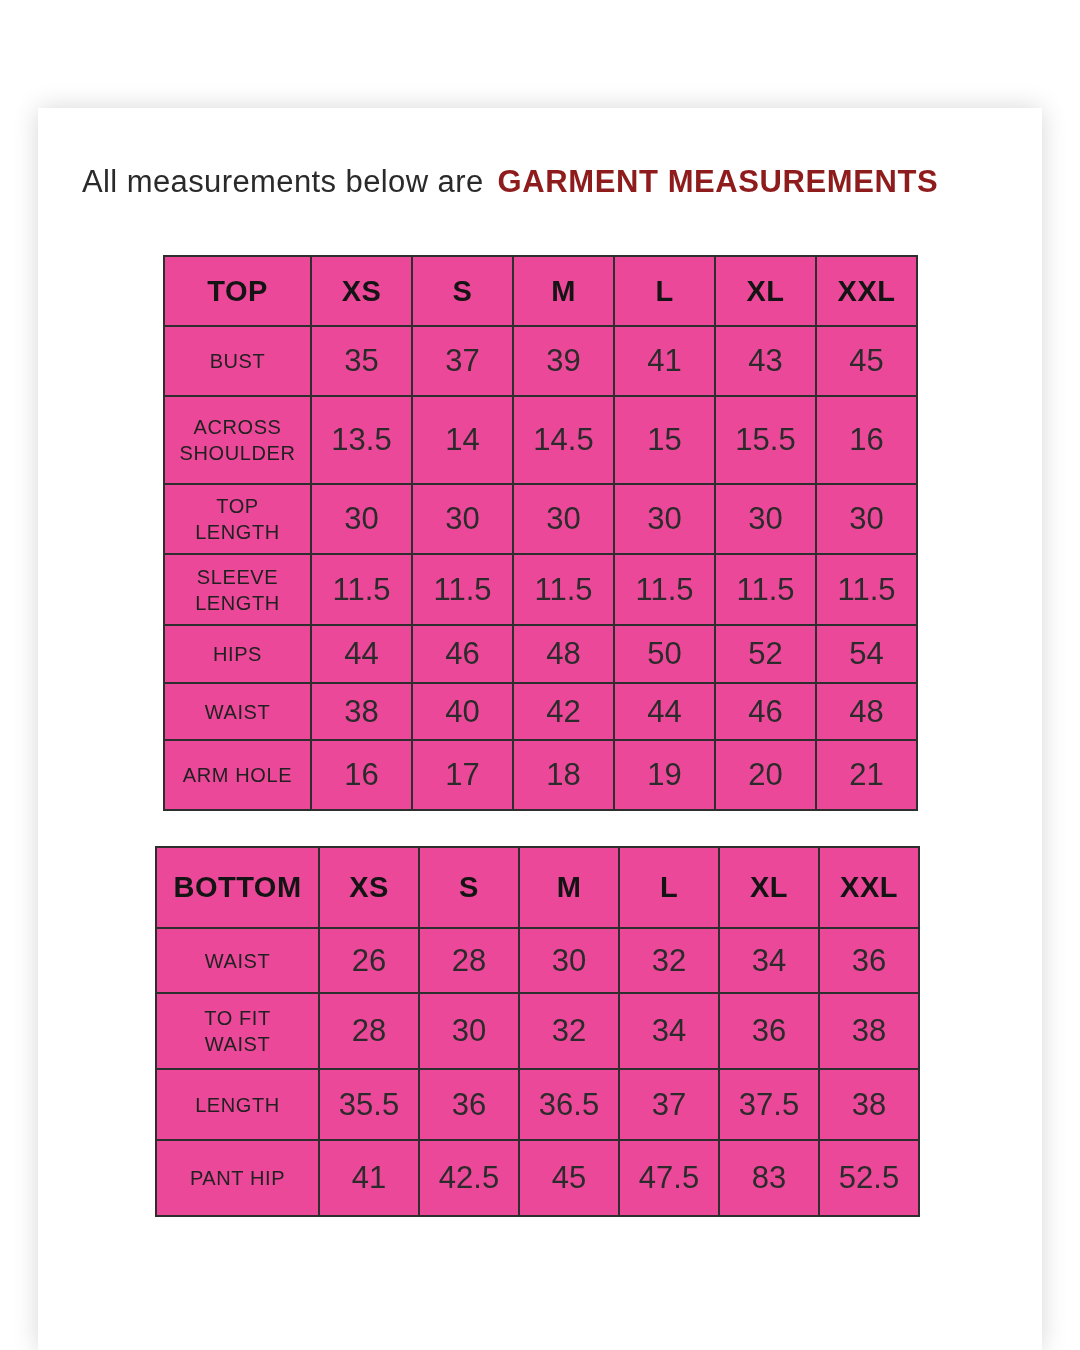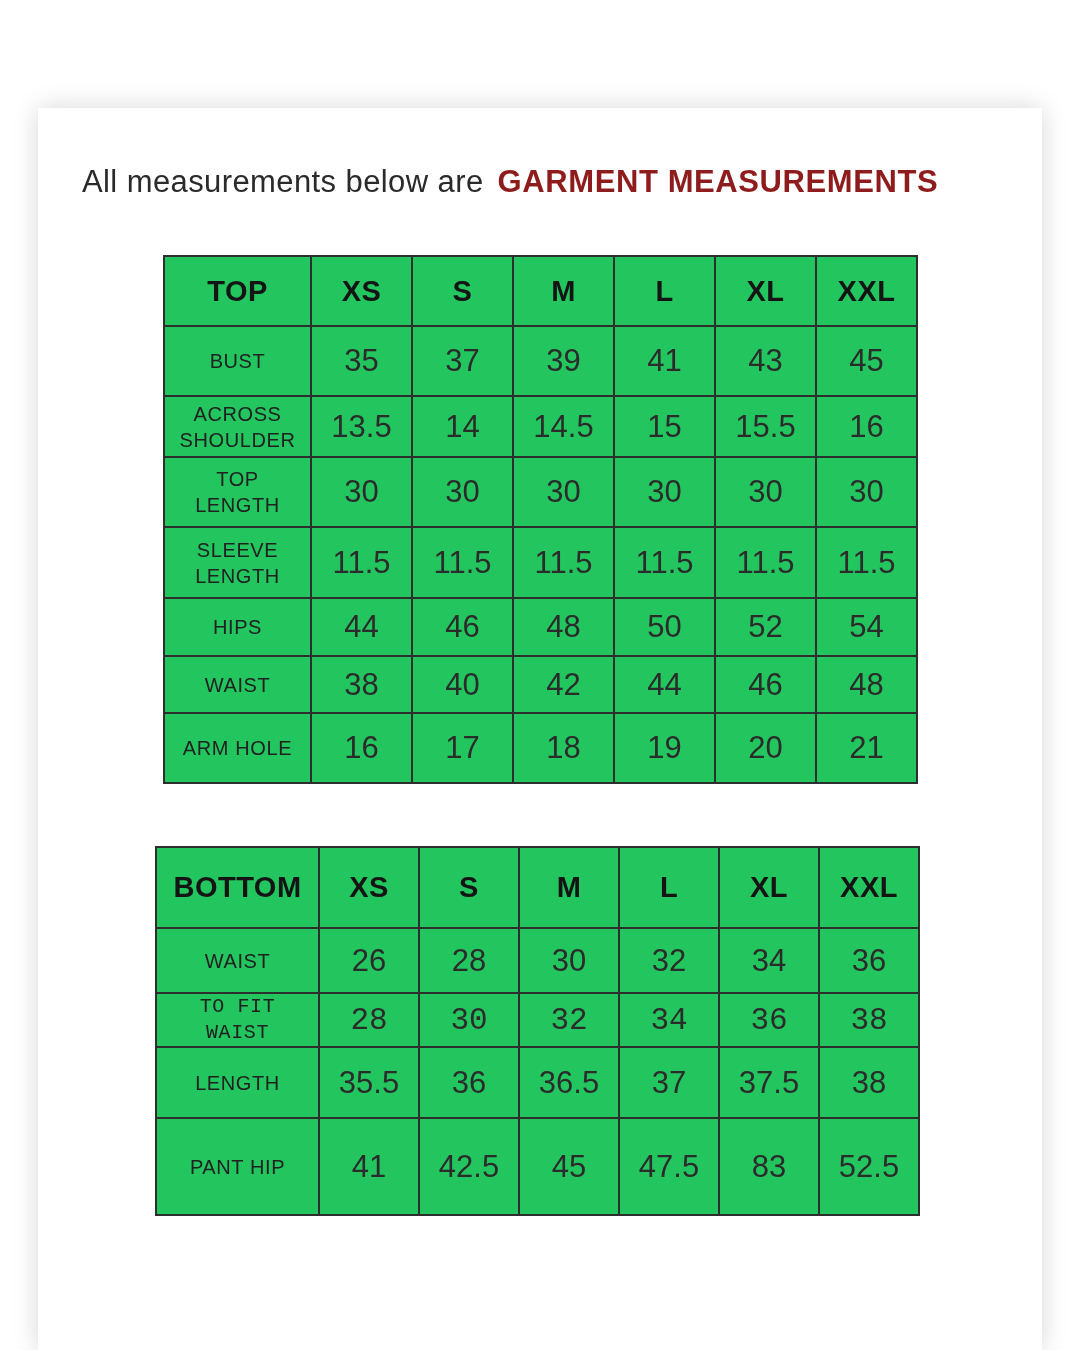--- a/index.html
+++ b/index.html
@@ -34,21 +34,21 @@
   }
   .title .highlight {
     font-weight: 800;
     margin-left: 14px;
     letter-spacing: 0.6px;
   }
   table {
     position: absolute;
     border-collapse: collapse;
     table-layout: fixed;
-    background: #22c55e;
+    background: #ec4899;
   }
   #table-top {
     left: 125px;
     top: 147px;
     width: 755px;
   }
   #table-bottom {
     left: 117px;
     top: 738px;
     width: 765px;
@@ -74,32 +74,32 @@
     white-space: pre-line;
   }
   td.value {
     font-size: 31px;
     font-weight: 400;
     color: #2b2b2b;
   }
   
   #table-top thead tr          { height: 70px; }
   #table-top tbody tr:nth-child(1) { height: 70px; margin-top: 44px; }
-  #table-top tbody tr:nth-child(2) { height: 61px; padding-left: 20px; }
+  #table-top tbody tr:nth-child(2) { height: 88px; padding-left: 20px; }
   #table-top tbody tr:nth-child(3) { height: 70px; }
   #table-top tbody tr:nth-child(4) { height: 71px; margin-left: 43px; }
   #table-top tbody tr:nth-child(5) { height: 58px; }
   #table-top tbody tr:nth-child(6) { height: 57px; }
   #table-top tbody tr:nth-child(7) { height: 70px; }
   
   #table-bottom thead tr          { height: 81px; }
   #table-bottom tbody tr:nth-child(1) { height: 65px; }
-  #table-bottom tbody tr:nth-child(2) { height: 54px; font-family: Liberation Mono, monospace; }
+  #table-bottom tbody tr:nth-child(2) { height: 76px; }
   #table-bottom tbody tr:nth-child(3) { height: 71px; }
-  #table-bottom tbody tr:nth-child(4) { height: 97px; }
+  #table-bottom tbody tr:nth-child(4) { height: 76px; }
   
   #table-top col.label-col    { width: 147px; }
   #table-top col.size-col     { width: 101px; }
   #table-bottom col.label-col { width: 163px; }
   #table-bottom col.size-col  { width: 100px; }
 </style>
 </head>
 <body>
 
 <div class="card">

